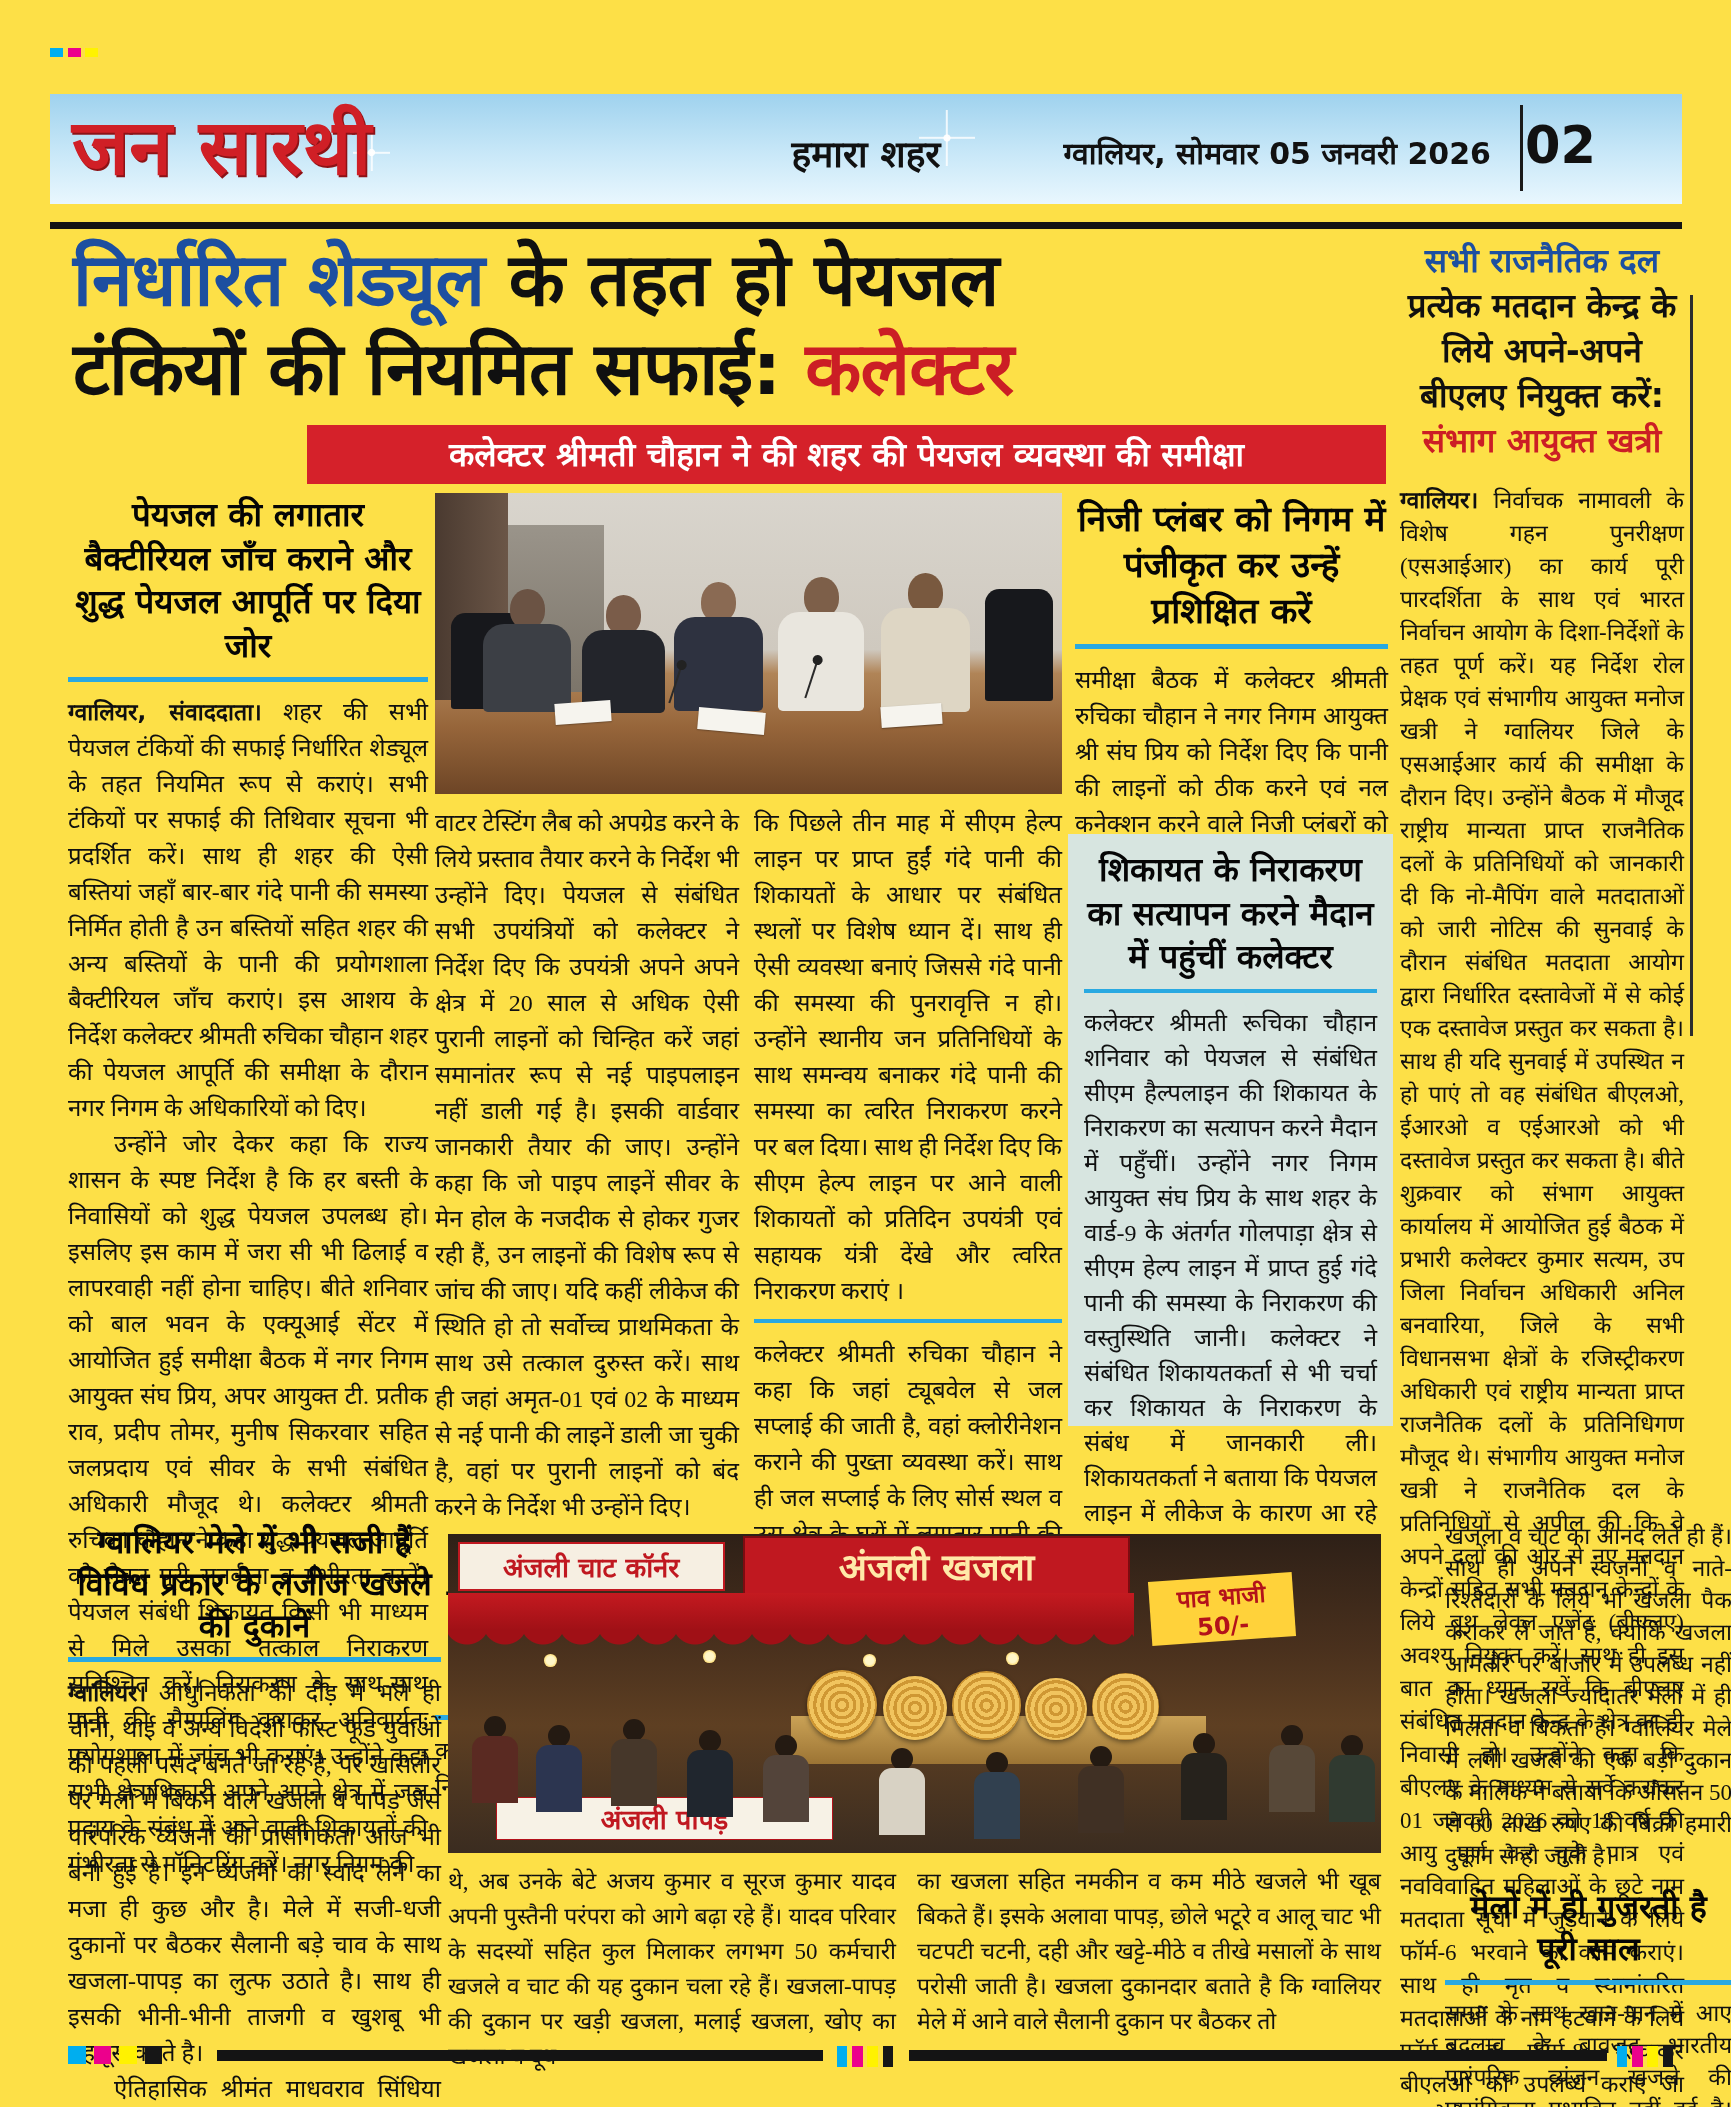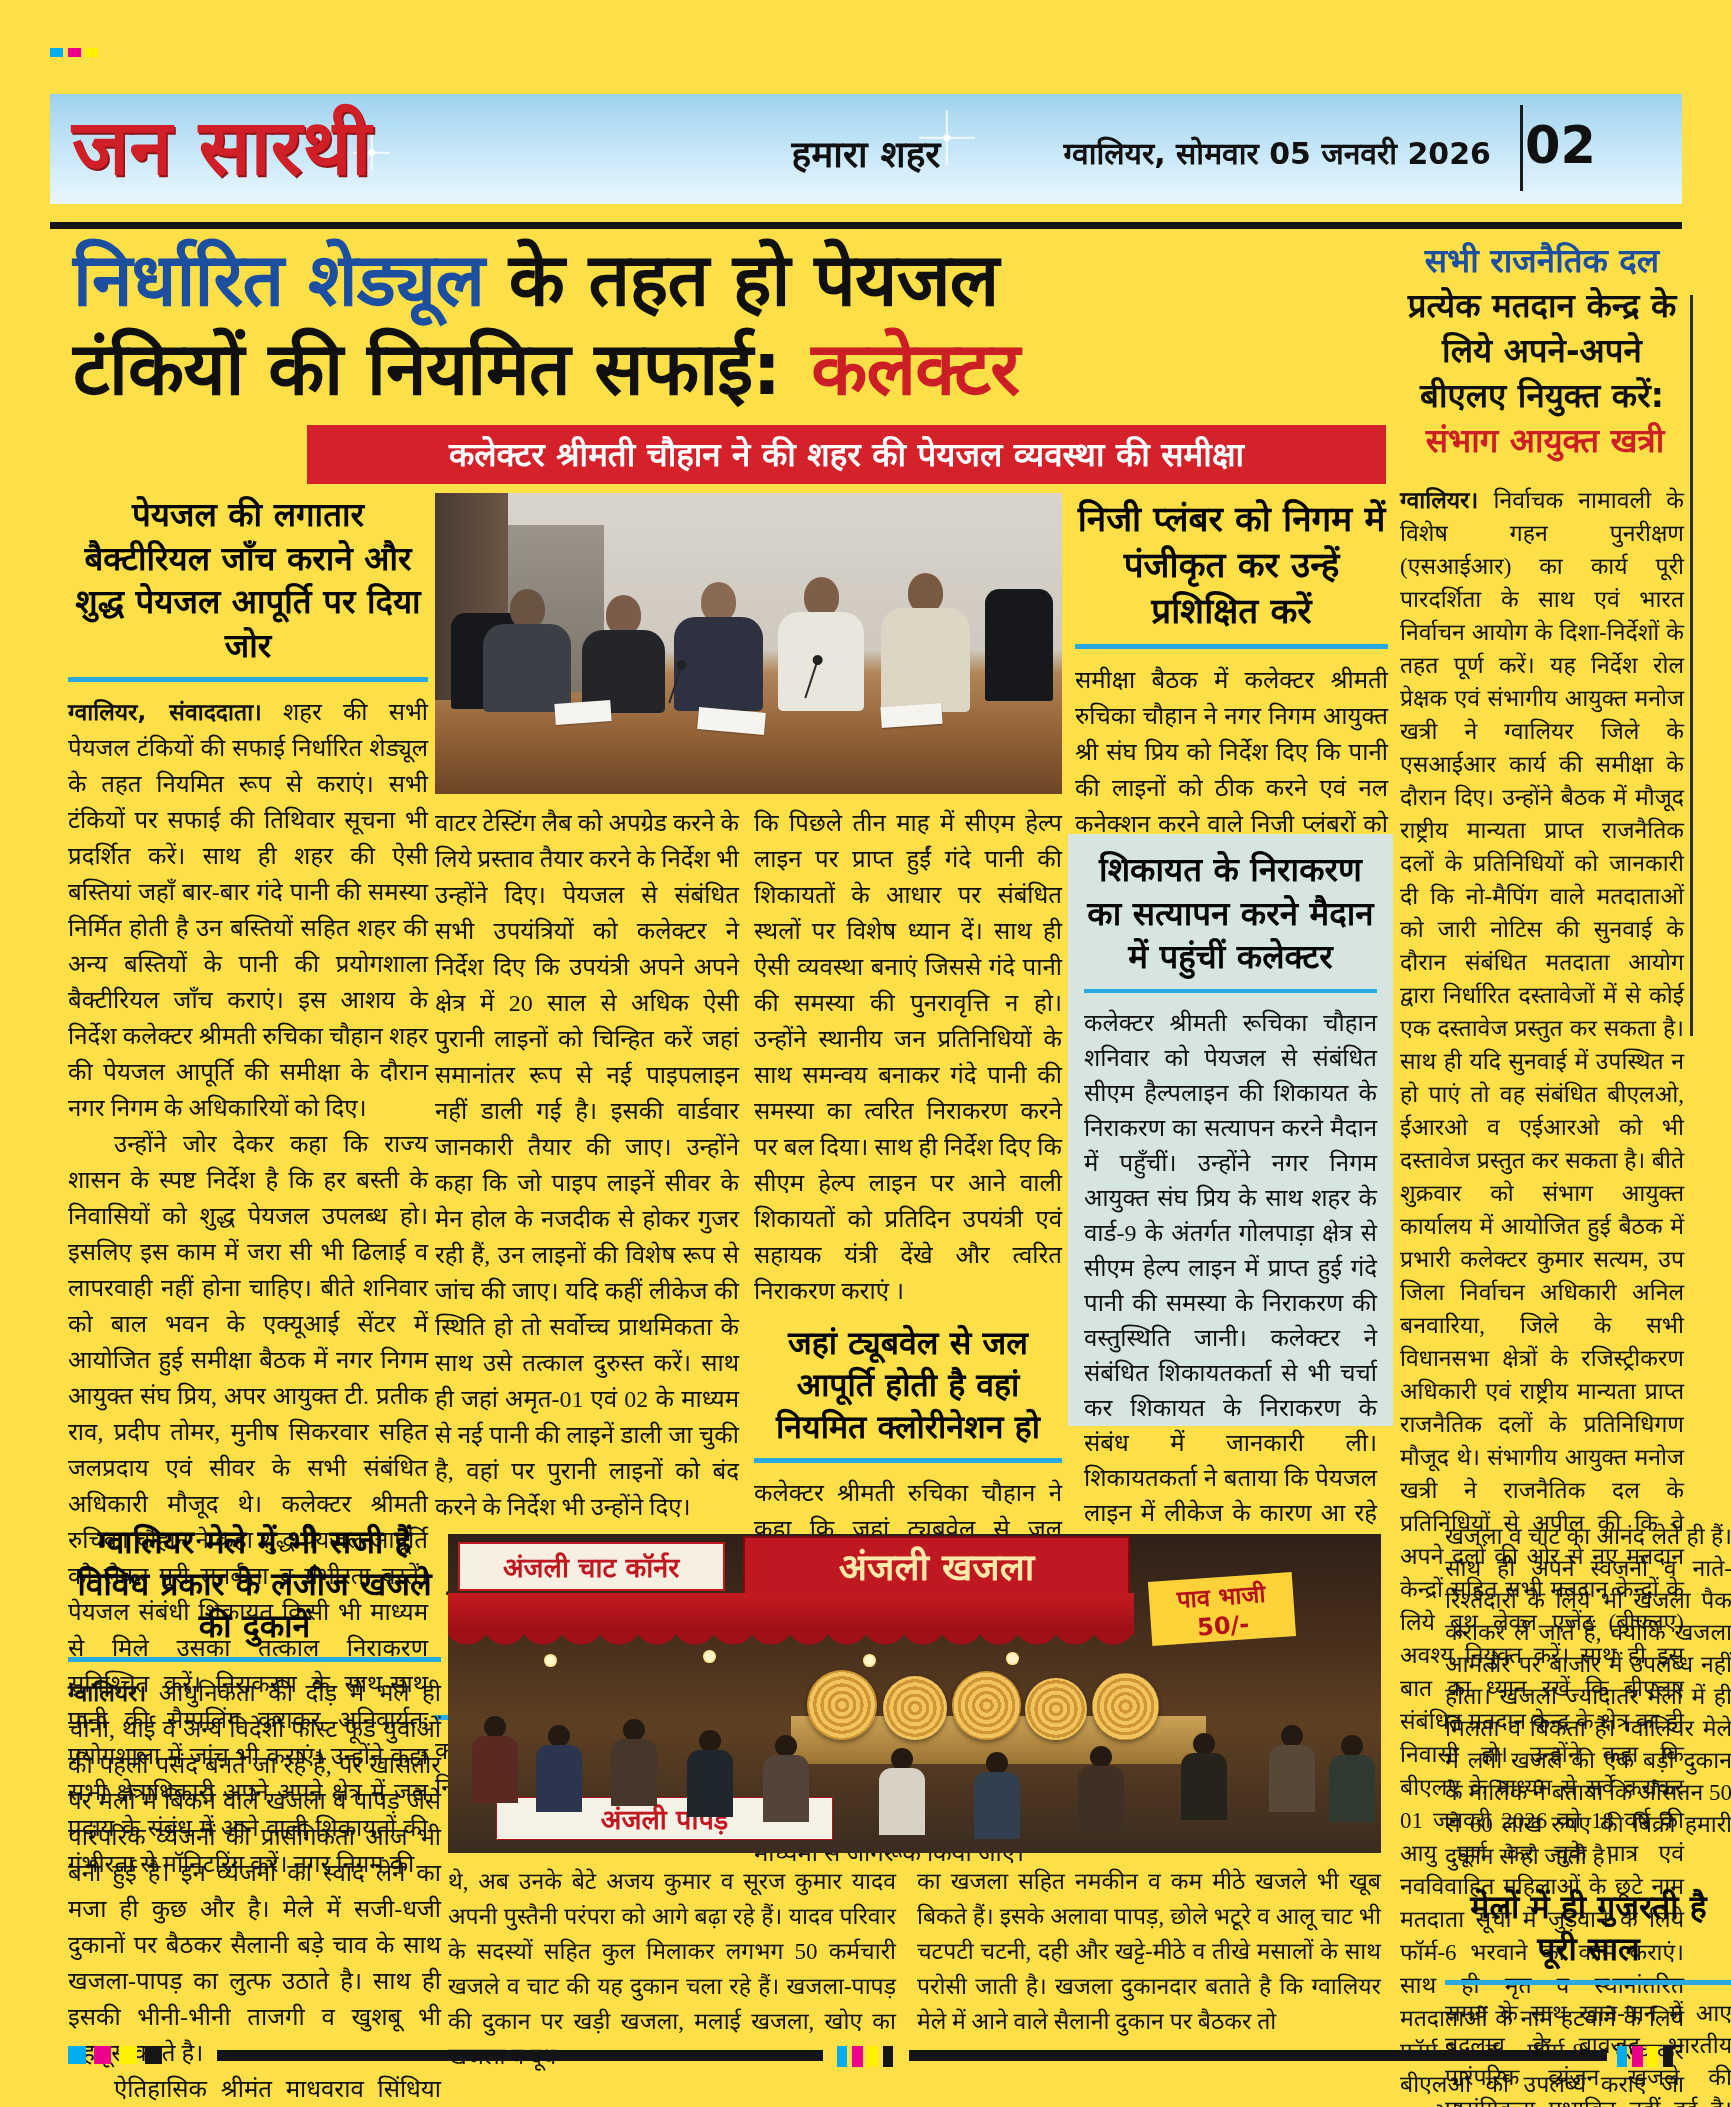--- a/index.html
+++ b/index.html
@@ -22,21 +22,21 @@
   #dateline{position:absolute;right:191px;top:38px;font-family:"DejaVu Sans",sans-serif;
     font-weight:700;font-size:30px;color:#111;}
   #hdr-divider{position:absolute;right:159px;top:11px;width:3.2px;height:86px;background:#1a1a1a;}
   #page-number{position:absolute;right:86px;top:22px;font-family:"DejaVu Sans",sans-serif;
     font-weight:800;font-size:51px;color:#111;}
   #top-rule{position:absolute;left:50px;top:222px;width:1632px;height:7.2px;background:#141414;}
 
   
   .headline-xl{position:absolute;font-family:"DejaVu Sans",sans-serif;font-weight:800;
     letter-spacing:-0.8px;color:#101010;}
-  .blue{color:#1d4fa0;} .red{color:#cb1e25;margin-left:6px;}
+  .blue{color:#1d4fa0;} .red{color:#cb1e25;}
   .strap{position:absolute;background:#d5212a;color:#fff;font-family:"DejaVu Sans",sans-serif;
     font-weight:700;text-align:center;}
   .kicker{font-family:"DejaVu Sans",sans-serif;font-weight:800;font-size:33px;line-height:1.32;
     text-align:center;color:#050505;margin:0;}
   .blue-rule{height:4.8px;background:#29a9e1;margin:9.6px 0 12.8px;}
   .col{position:absolute;font-size:24px;line-height:36px;text-align:justify;color:#101010;}
   .col p{margin:0;}
   .col p.indent{text-indent:46px;}
   .lead-in{font-weight:700;font-family:"DejaVu Sans",sans-serif;font-size:23px;}
   .subhead{font-family:"DejaVu Sans",sans-serif;font-weight:800;font-size:32px;line-height:1.3;
@@ -152,21 +152,20 @@
 
   <div class="col" style="left:435px;top:805px;width:304px;height:620px;">
     <p>वाटर टेस्टिंग लैब को अपग्रेड करने के लिये प्रस्ताव तैयार करने के निर्देश भी उन्होंने दिए। पेयजल से संबंधित सभी उपयंत्रियों को कलेक्टर ने निर्देश दिए कि उपयंत्री अपने अपने क्षेत्र में 20 साल से अधिक ऐसी पुरानी लाइनों को चिन्हित करें जहां समानांतर रूप से नई पाइपलाइन नहीं डाली गई है। इसकी वार्डवार जानकारी तैयार की जाए। उन्होंने कहा कि जो पाइप लाइनें सीवर के मेन होल के नजदीक से होकर गुजर रही हैं, उन लाइनों की विशेष रूप से जांच की जाए। यदि कहीं लीकेज की स्थिति हो तो सर्वोच्च प्राथमिकता के साथ उसे तत्काल दुरुस्त करें। साथ ही जहां अमृत-01 एवं 02 के माध्यम से नई पानी की लाइनें डाली जा चुकी है, वहां पर पुरानी लाइनों को बंद करने के निर्देश भी उन्होंने दिए।</p>
     <h3 class="subhead">सीएम हैल्पलाइन की पेयजल संबंधी शिकायतों का निराकरण सर्वोच्च प्राथमिकता से हो</h3>
     <div class="blue-rule"></div>
     <p>कलेक्टर श्रीमती रुचिका चौहान ने निर्देश दिए</p>
   </div>
 
   <div class="col" style="left:754px;top:805px;width:308px;height:620px;">
     <p>कि पिछले तीन माह में सीएम हेल्प लाइन पर प्राप्त हुईं गंदे पानी की शिकायतों के आधार पर संबंधित स्थलों पर विशेष ध्यान दें। साथ ही ऐसी व्यवस्था बनाएं जिससे गंदे पानी की समस्या की पुनरावृत्ति न हो। उन्होंने स्थानीय जन प्रतिनिधियों के साथ समन्वय बनाकर गंदे पानी की समस्या का त्वरित निराकरण करने पर बल दिया। साथ ही निर्देश दिए कि सीएम हेल्प लाइन पर आने वाली शिकायतों को प्रतिदिन उपयंत्री एवं सहायक यंत्री देंखे और त्वरित निराकरण कराएं ।</p>
-    <h3 class="subhead">जहां ट्यूबवेल से जल आपूर्ति होती है वहां नियमित क्लोरीनेशन हो</h3>
     <div class="blue-rule"></div>
     <p>कलेक्टर श्रीमती रुचिका चौहान ने कहा कि जहां ट्यूबवेल से जल सप्लाई की जाती है, वहां क्लोरीनेशन कराने की पुख्ता व्यवस्था करें। साथ ही जल सप्लाई के लिए सोर्स स्थल व उस क्षेत्र के घरों में लगातार पानी की सैम्पलिंग कर जांच कराई जाए। गंदे पानी की समस्या के निराकरण के साथ-साथ आमजनों को भी दूषित जल से बचाव के लिये विभिन्न माध्यमों से जागरूक किया जाए।</p>
   </div>
 
   <div class="col" style="left:1075px;top:496px;width:313px;">
     <h3 class="kicker" style="font-size:35px;">निजी प्लंबर को निगम में पंजीकृत कर उन्हें प्रशिक्षित करें</h3>
     <div class="blue-rule"></div>
     <p>समीक्षा बैठक में कलेक्टर श्रीमती रुचिका चौहान ने नगर निगम आयुक्त श्री संघ प्रिय को निर्देश दिए कि पानी की लाइनों को ठीक करने एवं नल कनेक्शन करने वाले निजी प्लंबरों को नगर निगम में पंजीकृत करें। साथ ही उन्हें यह प्रशिक्षण भी दिलायें कि पानी की लाइनों को किस प्रकार ठीक करना है एवं नए कनेक्शन करने पर पुराने कनेक्शन को किस प्रकार बंद करना है।</p>
   </div>
 

